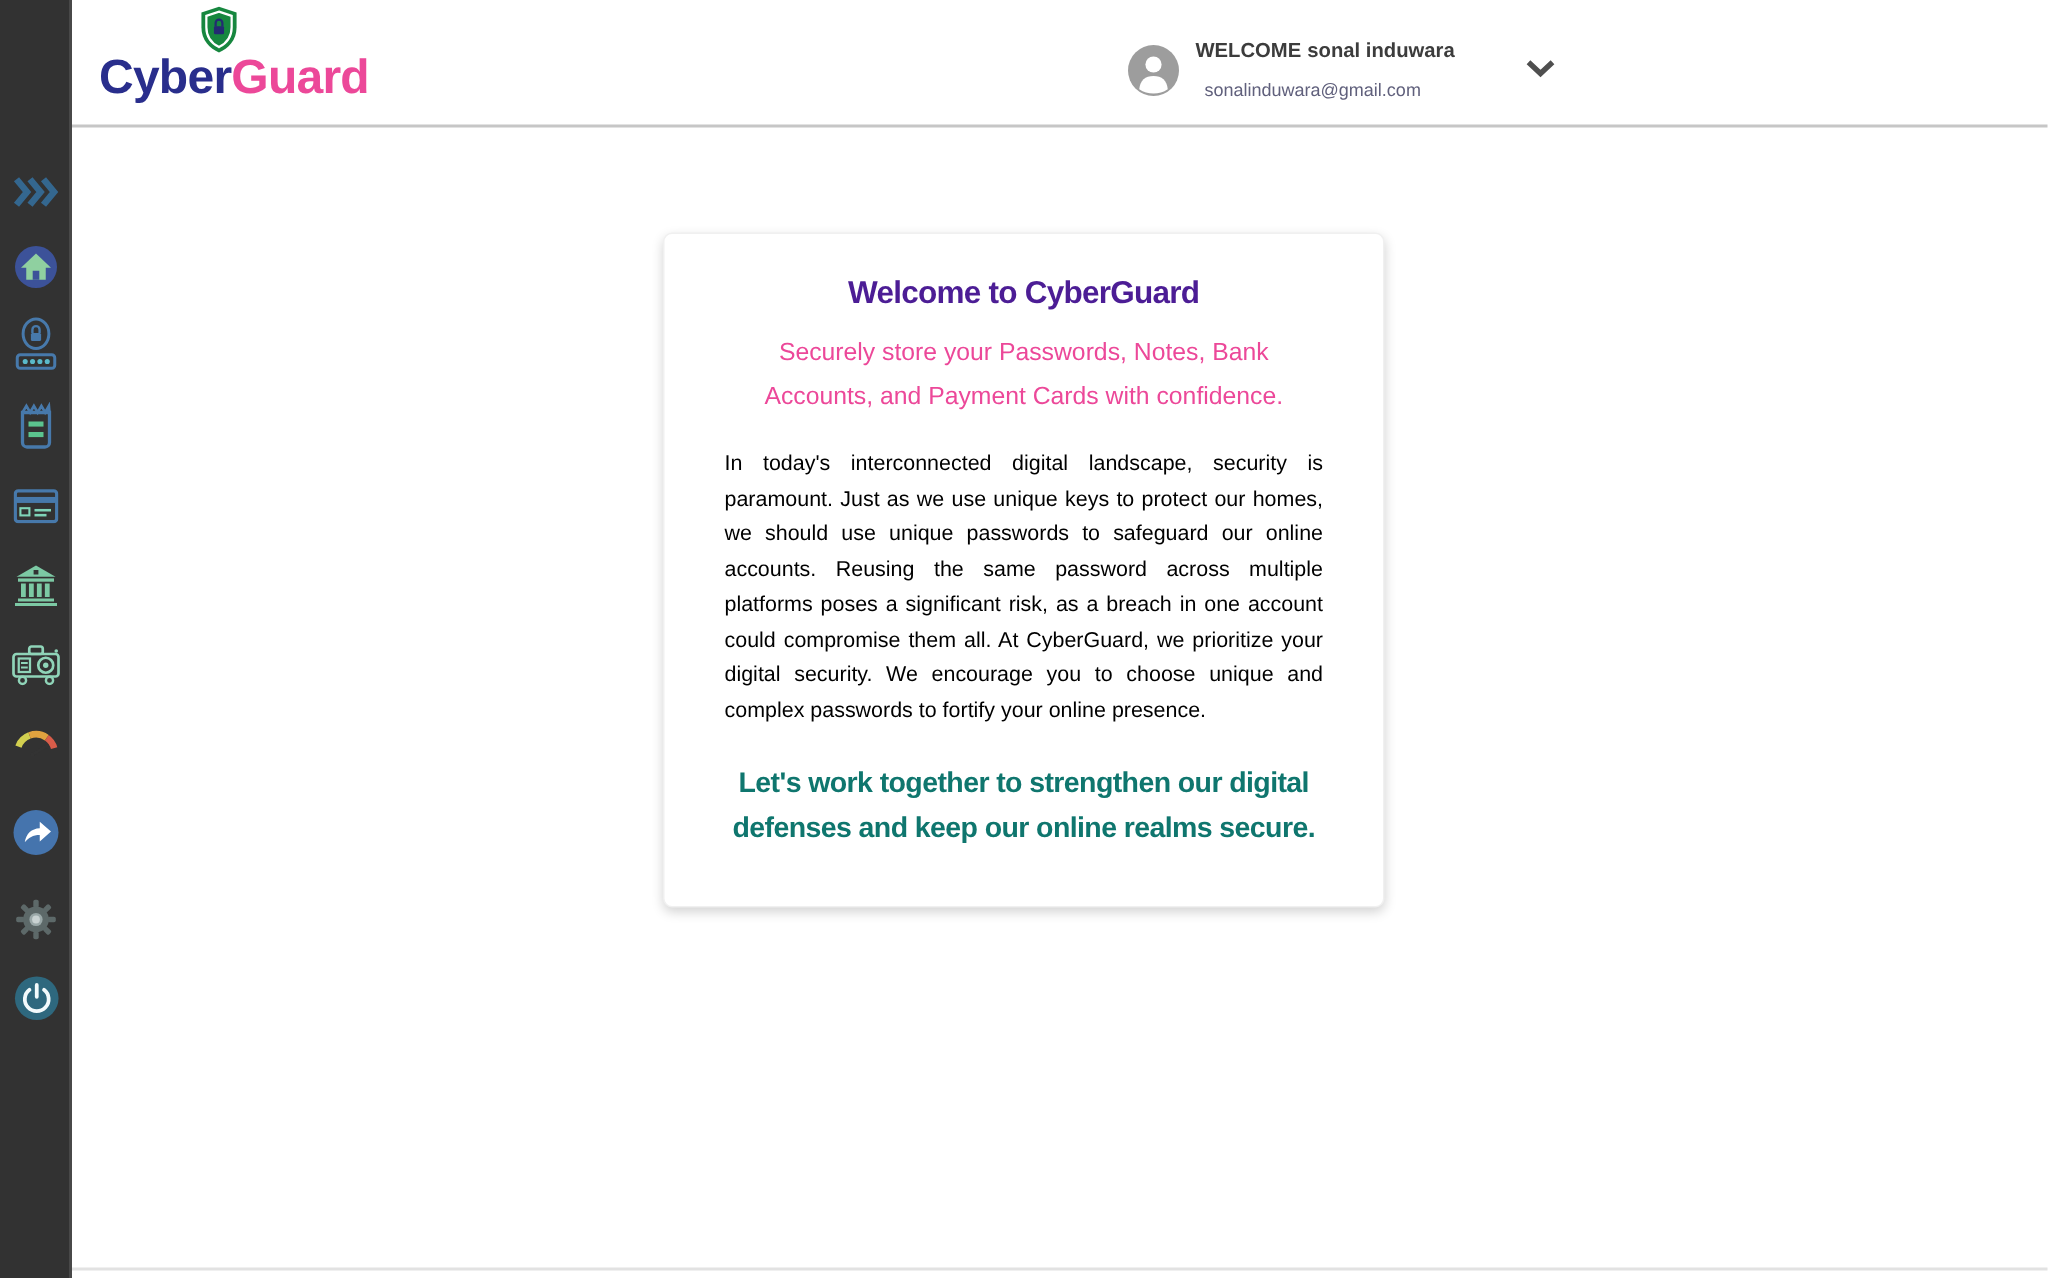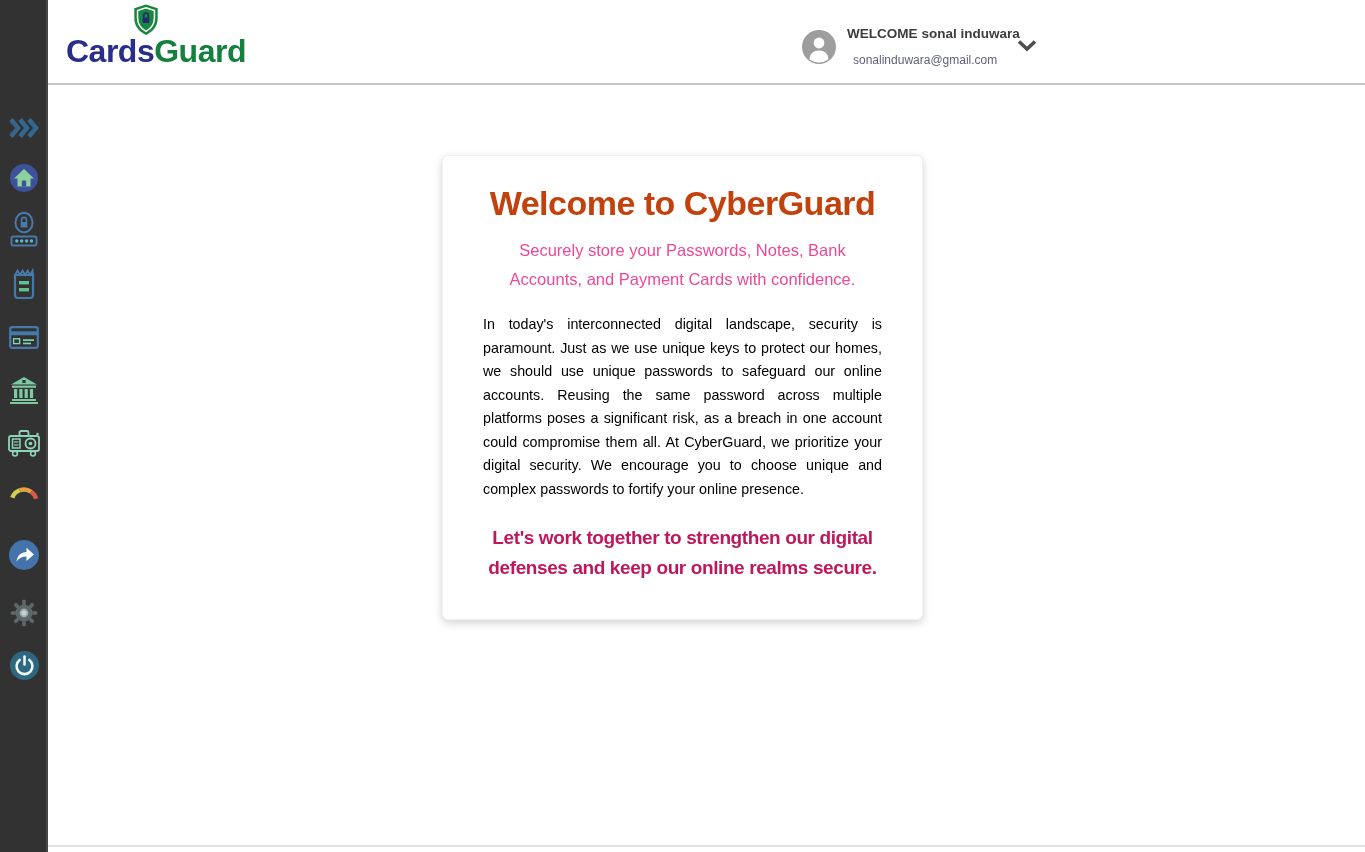--- a/index.html
+++ b/index.html
@@ -23,39 +23,39 @@
   .nav-item:nth-child(10){ top:595px; }
   .nav-item:nth-child(11){ top:647px; }
 
   
   .header { position:absolute; left:48px; top:0; right:0; height:85px;
     background:#ffffff; border-bottom:2px solid #c6c6c6; z-index:3; }
   .logo { position:absolute; left:18px; top:3px; width:160px; text-align:center; cursor:pointer; }
   .logo-shield { display:block; margin:0 auto -1px auto; }
   .logo-text { font-size:32px; font-weight:bold; letter-spacing:-0.5px; line-height:32px; }
   .logo-cyber { color:#292e8c; }
-  .logo-guard { color:#15803d; }
-
-  .user-area { position:absolute; left:754px; top:25px; display:flex; align-items:center; cursor:pointer; }
+  .logo-guard { color:#ec4899; }
+
+  .user-area { position:absolute; left:704px; top:25px; display:flex; align-items:center; cursor:pointer; }
   .avatar { width:34px; height:34px; flex:0 0 34px; }
   .user-text { margin-left:11px; }
   .user-welcome { font-size:13.5px; font-weight:bold; color:#3c3c3c; line-height:18px; }
   .user-welcome .w-label { margin-right:4px; }
   .user-email { font-size:12px; color:#60607c; line-height:18px; margin-top:8px; padding-left:6px; }
   .dropdown-chevron { position:absolute; left:968px; top:39px; cursor:pointer; }
 
   
   .card { position:absolute; left:442px; top:155px; width:481px; z-index:2;
     background:#ffffff; border:1px solid #f0f0f0; border-radius:6px;
     box-shadow:0 3px 8px rgba(0,0,0,0.18); padding:28px 40px 36px 40px; text-align:center; }
-  .card-title { font-size:34px; font-weight:bold; color:#c2410c; letter-spacing:-0.5px; }
+  .card-title { font-size:21px; font-weight:bold; color:#4c1d95; letter-spacing:-0.5px; }
   .card-subtitle { font-size:16.5px; color:#ec4899; line-height:29px; margin-top:13px; }
   .card-body { font-size:14.3px; color:#000000; line-height:23.5px; margin-top:19px;
     text-align:justify; }
-  .card-callout { font-size:19px; font-weight:bold; color:#be185d; line-height:30px;
+  .card-callout { font-size:19px; font-weight:bold; color:#0f766e; line-height:30px;
     margin:22px -12px 0 -12px; letter-spacing:-0.4px; }
 
   .bottom-line { position:absolute; left:48px; right:0; bottom:5px; height:2px;
     background:#e2e2e2; z-index:1; }
 
   svg { display:block; }
 </style>
 </head>
 <body>
 
@@ -216,21 +216,21 @@
 
   <div class="logo">
     <span class="logo-shield">
       <svg width="30" height="33" viewBox="0 0 32 35" style="margin:0 auto;">
         <path d="M16 1.5 L28.5 5.5 V16 C28.5 25.5 22.5 31 16 34 C9.5 31 3.5 25.5 3.5 16 V5.5 Z" fill="#17873f"></path>
         <path d="M16 5 L25 8 V16 C25 23.5 20.6 27.8 16 30.2 C11.4 27.8 7 23.5 7 16 V8 Z" fill="none" stroke="#ffffff" stroke-width="1.6"></path>
         <path d="M13.6 15.5 V13 a2.4 2.4 0 0 1 4.8 0 V15.5" fill="none" stroke="#232a72" stroke-width="1.6"></path>
         <rect x="12.4" y="15.3" width="7.2" height="5.8" rx="1" fill="#232a72"></rect>
       </svg>
     </span>
-    <div class="logo-text"><span class="logo-cyber">Cards</span><span class="logo-guard">Guard</span></div>
+    <div class="logo-text"><span class="logo-cyber">Cyber</span><span class="logo-guard">Guard</span></div>
   </div>
 
   <div class="user-area">
     <span class="avatar">
       <svg width="34" height="34" viewBox="0 0 34 34">
         <circle cx="17" cy="17" r="17" fill="#9d9d9d"></circle>
         <circle cx="17" cy="13" r="5.4" fill="#ffffff"></circle>
         <path d="M7.5 29.5 C8 23.5 11.5 20.6 17 20.6 C22.5 20.6 26 23.5 26.5 29.5 A17 17 0 0 1 7.5 29.5 Z" fill="#ffffff"></path>
       </svg>
     </span>

